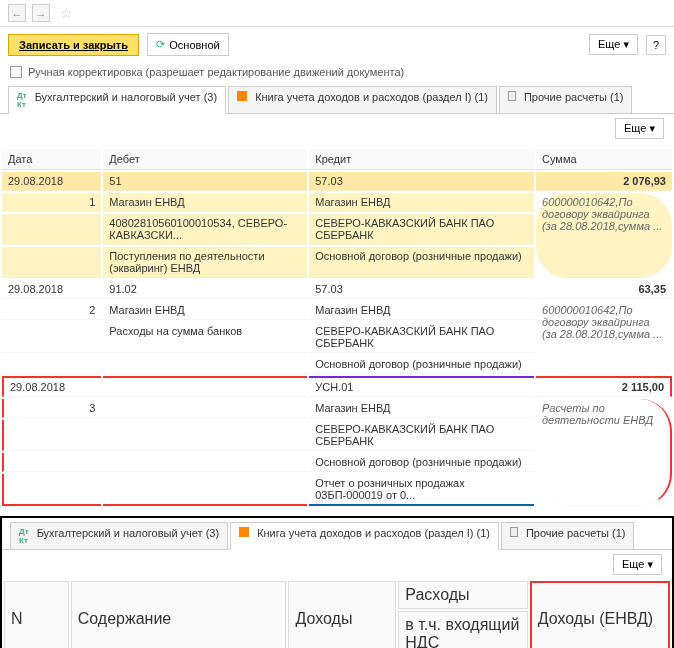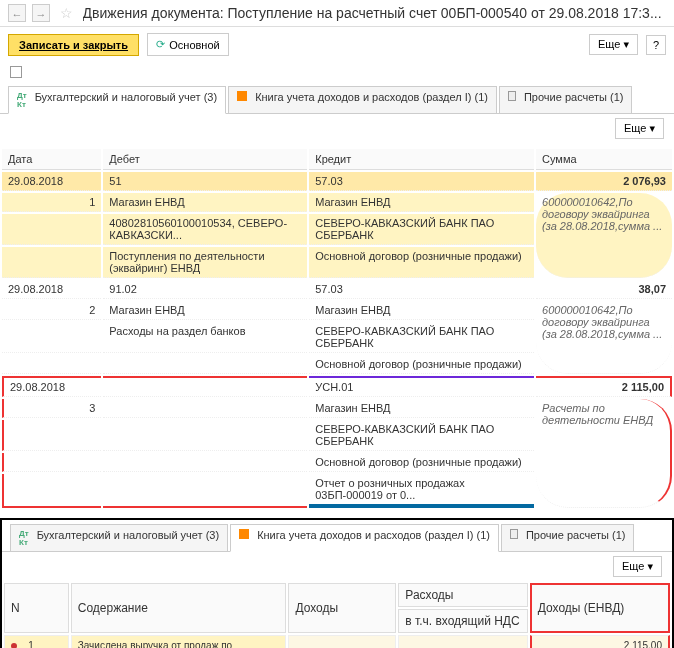--- a/index.html
+++ b/index.html
@@ -31,54 +31,54 @@
   .row-hl2 { background: #ffe9a8; }
   .col-date { width: 95px; }
   .col-dt { width: 195px; }
   .col-kt { width: 215px; }
   .col-sum { width: 130px; text-align: right; margin-left: 17px; }
   .txt-right { text-align: right; }
   .italic { font-style: italic; color: #666; border-radius: 32px; }
   .red-box { border: 2px solid #e33; }
   .section2 { border: 2px solid #000; margin-top: 8px; padding-bottom: 2px; }
   .table2 { width: 100%; }
-  .table2 th { text-align: left; padding: 4px 6px; font-weight: normal; font-size: 12px; border: 1px solid #ddd; background: #fafafa; }
+  .table2 th { text-align: left; padding: 4px 6px; font-weight: normal; font-size: 16px; border: 1px solid #ddd; background: #fafafa; }
   .table2 td { padding: 4px 6px; font-size: 10px; border: 1px solid #eee; vertical-align: top; }
   .col-n { width: 60px; }
   .col-cont { width: 200px; }
   .col-d { width: 100px; }
   .col-r { width: 120px; }
   .col-de { width: 130px; text-align: right; }
   .dot-red { width: 6px; height: 6px; background: #c33; border-radius: 50%; display: inline-block; }
   .hl-cell { background: #fff4c2; }
   .hl-cell2 { background: #fdf7e3; }
 </style>
 </head>
 <body>
 
 <div class="toolbar">
   <div class="nav-btn">←</div>
   <div class="nav-btn">→</div>
   <span class="star">☆</span>
-  <div class="page-title">Движения документа: Поступление на расчетный счет 00БП-000540 от 29.08.2018 17:3...</div>
 </div>
 
 <div class="action-bar">
   <button class="btn-primary">Записать и закрыть</button>
   <button class="btn-secondary">
     <span class="refresh-icon">⟳</span>
     <span>Основной</span>
   </button>
   <div class="spacer"></div>
   <button class="btn-more"><span>Еще</span> ▾</button>
   <button class="btn-help">?</button>
 </div>
 
 <div class="checkbox-row">
   <span class="checkbox"></span>
+  <span>Ручная корректировка (разрешает редактирование движений документа)</span>
 </div>
 
 <div class="tabs">
   <div class="tab active">
     <span class="icon-dtkt">Дт<br>Кт</span>
     <span>Бухгалтерский и налоговый учет (3)</span>
   </div>
   <div class="tab">
     <span class="icon-book"></span>
     <span>Книга учета доходов и расходов (раздел I) (1)</span>
@@ -124,31 +124,31 @@
     <tr class="row-hl">
       <td></td>
       <td>Поступления по деятельности (эквайринг) ЕНВД</td>
       <td>Основной договор (розничные продажи)</td>
     </tr>
 
     <tr>
       <td>29.08.2018</td>
       <td>91.02</td>
       <td>57.03</td>
-      <td class="txt-right" style="font-weight:bold">38,07</td>
+      <td class="txt-right" style="font-weight:bold">63,35</td>
     </tr>
     <tr>
       <td class="txt-right">2</td>
       <td>Магазин ЕНВД</td>
       <td>Магазин ЕНВД</td>
       <td class="italic" rowspan="3">600000010642,По договору эквайринга (за 28.08.2018,сумма ...</td>
     </tr>
     <tr>
       <td></td>
-      <td>Расходы на раздел банков</td>
+      <td>Расходы на сумма банков</td>
       <td>СЕВЕРО-КАВКАЗСКИЙ БАНК ПАО СБЕРБАНК</td>
     </tr>
     <tr>
       <td></td>
       <td></td>
       <td>Основной договор (розничные продажи)</td>
     </tr>
 
     <tr class="red-box">
       <td style="border-left:2px solid #e33; border-top:2px solid #e33">29.08.2018</td>
@@ -168,21 +168,21 @@
       <td>СЕВЕРО-КАВКАЗСКИЙ БАНК ПАО СБЕРБАНК</td>
     </tr>
     <tr>
       <td style="border-left:2px solid #e33"></td>
       <td></td>
       <td>Основной договор (розничные продажи)</td>
     </tr>
     <tr>
       <td style="border-left:2px solid #e33; border-bottom:2px solid #e33"></td>
       <td style="border-bottom:2px solid #e33"></td>
-      <td style="border-bottom:4px solid #0369a1">Отчет о розничных продажах 03БП-000019 от 0...</td>
+      <td style="border-bottom:2px solid #0369a1">Отчет о розничных продажах 03БП-000019 от 0...</td>
     </tr>
   </tbody>
 </table>
 
 <div class="section2">
   <div class="tabs">
     <div class="tab">
       <span class="icon-dtkt">Дт<br>Кт</span>
       <span>Бухгалтерский и налоговый учет (3)</span>
     </div>

